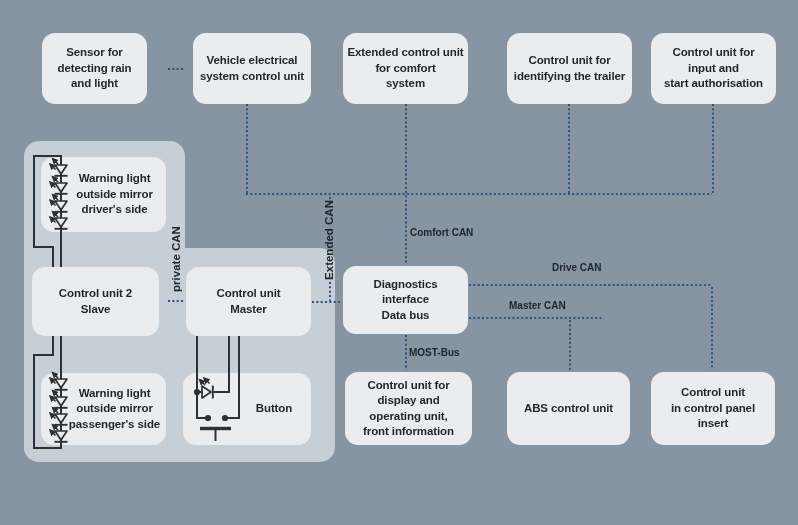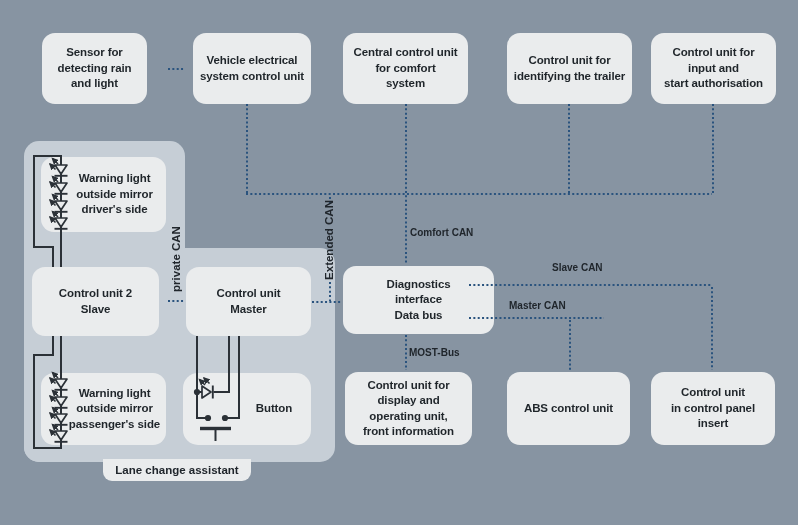--- a/index.html
+++ b/index.html
@@ -14,29 +14,29 @@
            font-size:11.5px;font-weight:bold;color:#20262c;z-index:3;}
 
   .node{position:absolute;background:#eaeced;border-radius:13px;display:flex;align-items:center;
         justify-content:center;text-align:center;font-weight:bold;font-size:11.5px;
         line-height:15.5px;color:#1f252a;white-space:pre-line;z-index:2;letter-spacing:-0.1px;}
   #n-sensor{left:42px;top:33px;width:105px;height:71px;}
   #n-vehicle{left:193px;top:33px;width:118px;height:71px;}
   #n-central{left:343px;top:33px;width:125px;height:71px;}
   #n-trailer{left:507px;top:33px;width:125px;height:71px;}
   #n-input{left:651px;top:33px;width:125px;height:71px;}
-  #n-diag{left:343px;top:266px;width:151px;height:68px;}
+  #n-diag{left:343px;top:266px;width:125px;height:68px;}
   #n-display{left:345px;top:372px;width:127px;height:73px;}
   #n-abs{left:507px;top:372px;width:123px;height:73px;text-align:center;}
   #n-panel{left:651px;top:372px;width:124px;height:73px;}
   #n-warn-d{left:41px;top:157px;width:125px;height:75px;padding-left:22px;box-sizing:border-box;}
   #n-slave{left:32px;top:267px;width:127px;height:69px;}
   #n-master{left:186px;top:267px;width:125px;height:69px;}
   #n-warn-p{left:41px;top:373px;width:125px;height:72px;padding-left:22px;box-sizing:border-box;}
-  #n-button{left:183px;top:373px;width:128px;height:72px;padding-left:54px;box-sizing:border-box;border-radius:15px;}
+  #n-button{left:183px;top:373px;width:128px;height:72px;padding-left:54px;box-sizing:border-box;}
 
   svg#wiring{position:absolute;left:0;top:0;z-index:4;pointer-events:none;}
   .bus{stroke:#2a537e;stroke-width:2;fill:none;stroke-dasharray:2 2.35;}
   .wire{stroke:#2b3137;stroke-width:2;fill:none;}
   .wire-thick{stroke:#2b3137;stroke-width:3.4;fill:none;}
   .dot{fill:#2b3137;}
   .ray{stroke:#2b3137;stroke-width:1.6;}
   .tri{fill:#eaeced;stroke:#2b3137;stroke-width:1.7;stroke-linejoin:round;}
   .bar{stroke:#2b3137;stroke-width:1.9;}
 
@@ -50,30 +50,27 @@
   #lbl-private{left:116px;top:253px;}
   #lbl-extended{left:269px;top:234px;}
 </style>
 </head>
 <body>
 
 <div id="stage">
 
   <div class="grp" id="grp-a"></div>
   <div class="grp" id="grp-b"></div>
-  <div id="grp-tab">
-    <span>Lane change assistant</span>
-  </div>
 
   <div class="node" id="n-sensor">Sensor for
 detecting rain
 and light</div>
   <div class="node" id="n-vehicle">Vehicle electrical
 system control unit</div>
-  <div class="node" id="n-central">Central control unit
+  <div class="node" id="n-central">Extended control unit
 for comfort
 system</div>
   <div class="node" id="n-trailer">Control unit for
 identifying the trailer</div>
   <div class="node" id="n-input">Control unit for
 input and
 start authorisation</div>
   <div class="node" id="n-diag">Diagnostics
 interface
 Data bus</div>
@@ -146,19 +143,19 @@
     <use href="#ledD" x="61" y="201"></use>
     <use href="#ledD" x="61" y="218"></use>
     <use href="#ledD" x="61" y="379"></use>
     <use href="#ledD" x="61" y="397"></use>
     <use href="#ledD" x="61" y="414"></use>
     <use href="#ledD" x="61" y="431"></use>
     <use href="#ledR" x="202" y="392"></use>
   </svg>
 
   <div class="blabel" id="lbl-comfort">Comfort CAN</div>
-  <div class="blabel" id="lbl-combi">Slave CAN</div>
+  <div class="blabel" id="lbl-combi">Drive CAN</div>
   <div class="blabel" id="lbl-drive">Master CAN</div>
   <div class="blabel" id="lbl-most">MOST-Bus</div>
   <div class="vlabel" id="lbl-private">private CAN</div>
   <div class="vlabel" id="lbl-extended">Extended CAN</div>
 
 </div>
 
 </body></html>

